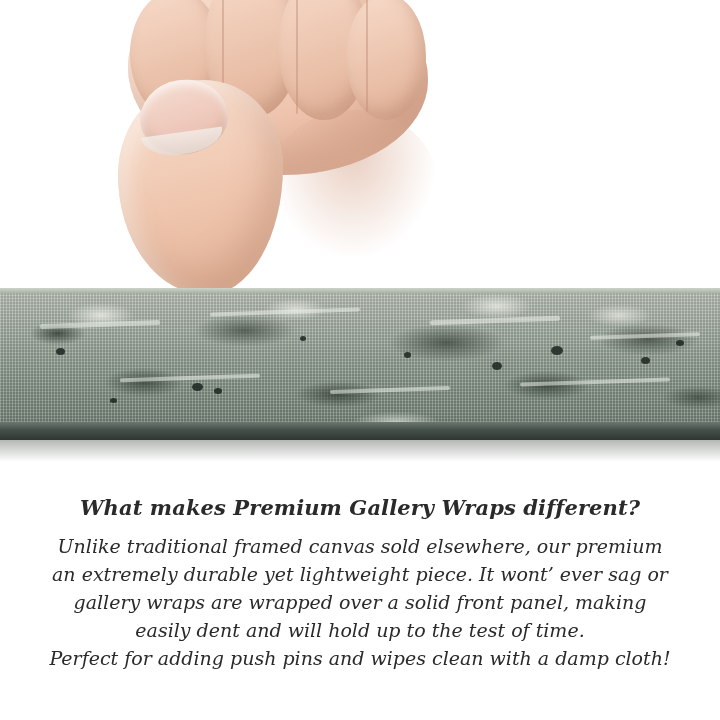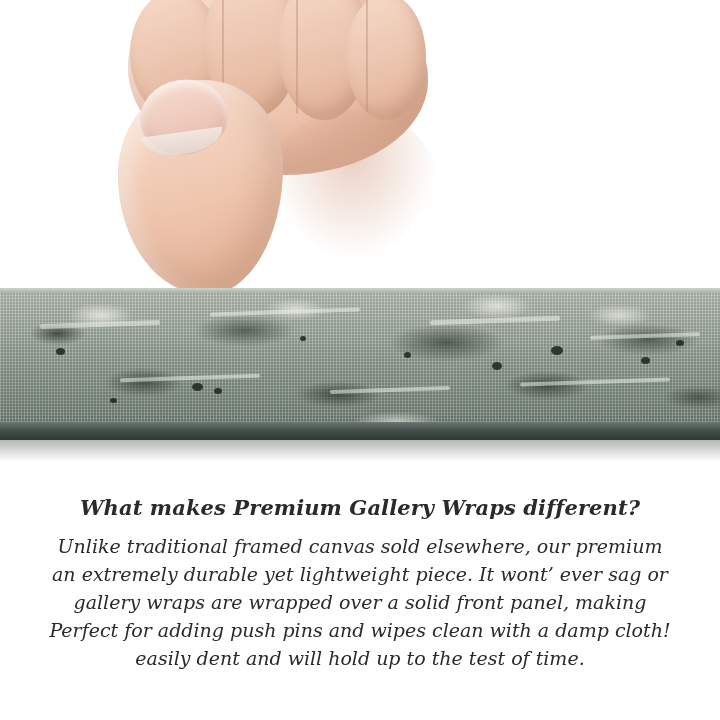--- a/index.html
+++ b/index.html
@@ -249,17 +249,17 @@
     <div class="strip-speck" style="left:110px; top:110px; width:7px;  height:5px;"></div>
 
     <div class="strip-bottom-edge"></div>
   </div>
 
   <div class="caption">
     <div class="caption-heading">What makes Premium Gallery Wraps different?</div>
     <div class="caption-line">Unlike traditional framed canvas sold elsewhere, our premium</div>
     <div class="caption-line">an extremely durable yet lightweight piece. It wont’ ever sag or</div>
     <div class="caption-line">gallery wraps are wrapped over a solid front panel, making</div>
+    <div class="caption-line">easily dent and will hold up to the test of time.</div>
     <div class="caption-line">Perfect for adding push pins and wipes clean with a damp cloth!</div>
-    <div class="caption-line">easily dent and will hold up to the test of time.</div>
   </div>
 
 </div>
 
 </body></html>

